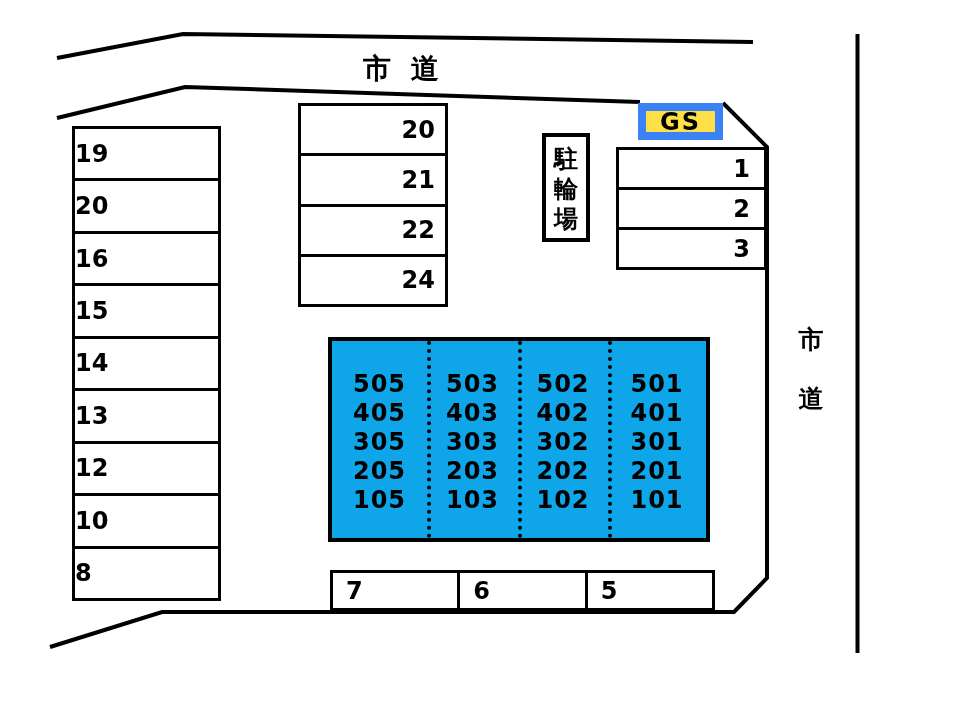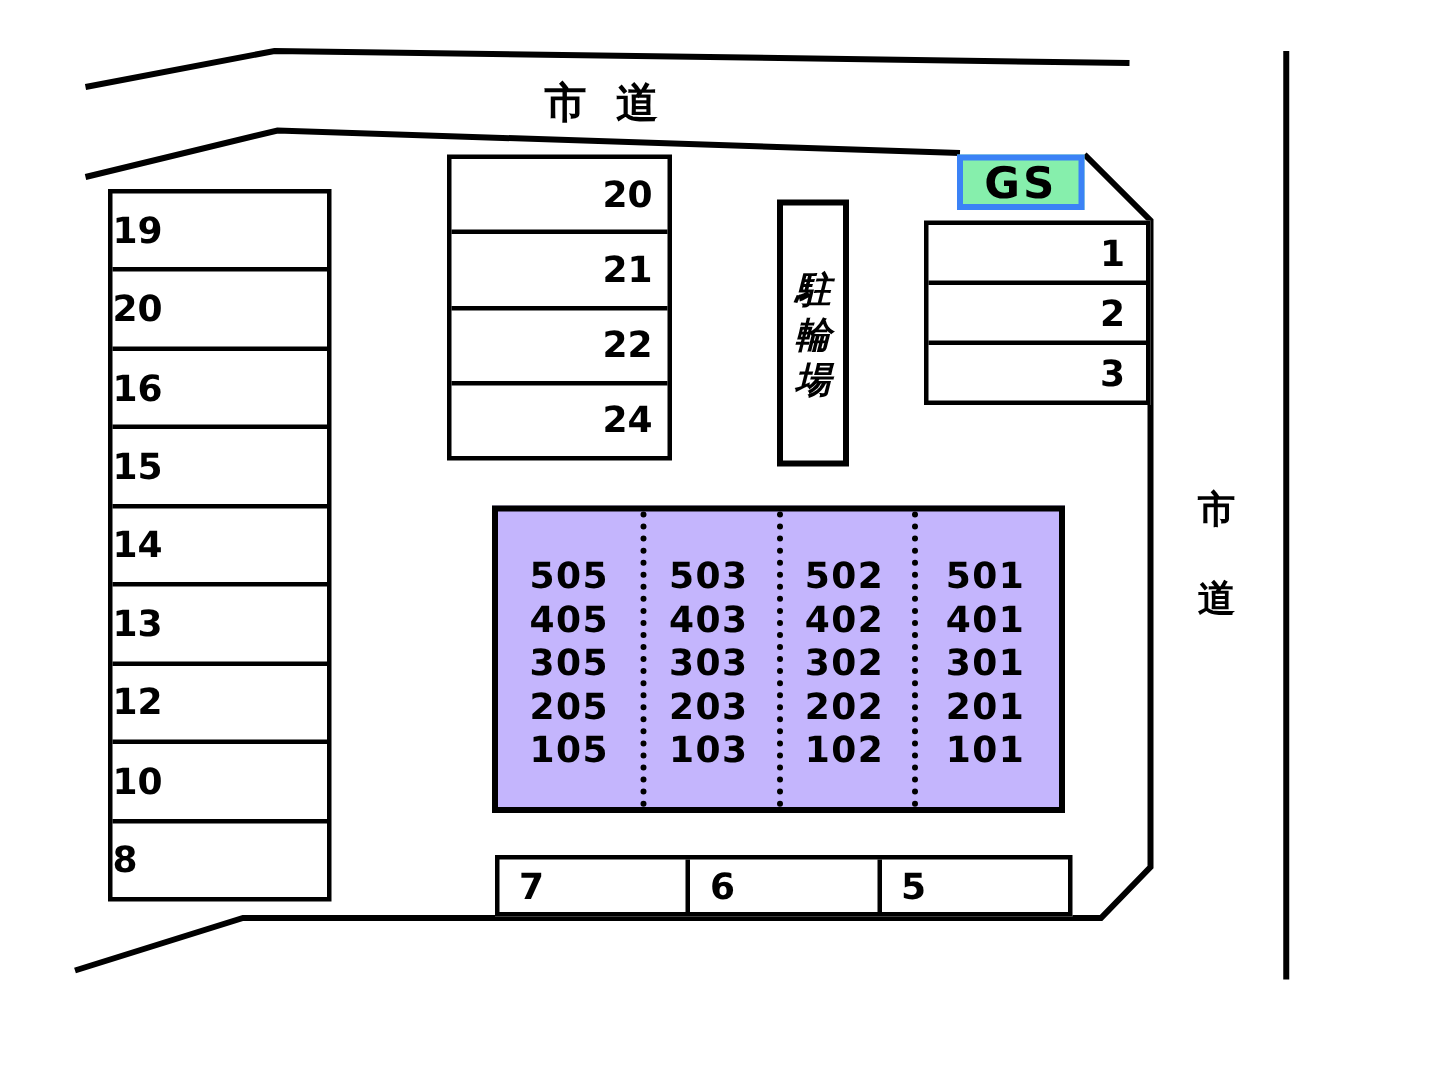--- a/index.html
+++ b/index.html
@@ -15,35 +15,35 @@
   .num-left .cell{justify-content:flex-start;}
   .num-right .cell{justify-content:flex-end;padding-right:10px;}
 
   .hrow{position:absolute;box-sizing:border-box;border:3px solid #000;background:#fff;
         display:flex;flex-direction:row;}
   .hrow .cell{flex:1;border-right:3px solid #000;display:flex;align-items:center;
         padding-left:13px;font-size:24px;font-weight:bold;}
   .hrow .cell:last-child{border-right:none;}
 
   .gs-box{position:absolute;left:638px;top:103px;width:85px;height:37px;box-sizing:border-box;
-        border:4px solid #3b82f6;background:#86efac;display:flex;align-items:center;justify-content:center;
-        font-size:29px;font-weight:bold;letter-spacing:2px;}
+        border:8px solid #3b82f6;background:#fde047;display:flex;align-items:center;justify-content:center;
+        font-size:24px;font-weight:bold;letter-spacing:2px;}
 
-  .bike-box{position:absolute;left:518px;top:133px;width:48px;height:178px;box-sizing:border-box;
-        border:4px solid #000;background:#fff;display:flex;align-items:center;justify-content:center;font-style:italic;}
+  .bike-box{position:absolute;left:542px;top:133px;width:48px;height:109px;box-sizing:border-box;
+        border:4px solid #000;background:#fff;display:flex;align-items:center;justify-content:center;}
   .bike-box .v-label{width:26px;font-size:24px;font-weight:bold;line-height:30px;
         word-break:break-all;text-align:center;padding-top:2px;}
 
   .top-road-label{position:absolute;left:363px;top:50px;font-size:28px;font-weight:bold;
         white-space:pre;word-spacing:10px;}
   .right-road-label{position:absolute;left:796px;top:310px;width:30px;font-size:25px;
         font-weight:bold;line-height:59px;word-break:break-all;text-align:center;}
 
   .building{position:absolute;left:328px;top:337px;width:382px;height:205px;box-sizing:border-box;
-        border:4px solid #000;background:#c4b5fd;}
+        border:4px solid #000;background:#0ea5e9;}
   .room-col{position:absolute;top:0;bottom:0;display:flex;align-items:center;justify-content:center;
         box-sizing:border-box;padding-top:6px;}
   .rooms{text-align:center;font-size:24px;font-weight:bold;line-height:29px;letter-spacing:1px;}
   .room-divider{position:absolute;top:0;bottom:0;width:0;border-left:4px dotted #000;}
   .col1{left:0;width:95px;} .col2{left:95px;width:91px;} .col3{left:186px;width:90px;justify-content:center;} .col4{left:276px;width:98px;}
   .div1{left:95px;} .div2{left:186px;} .div3{left:276px;}
 </style>
 </head>
 <body>
 

